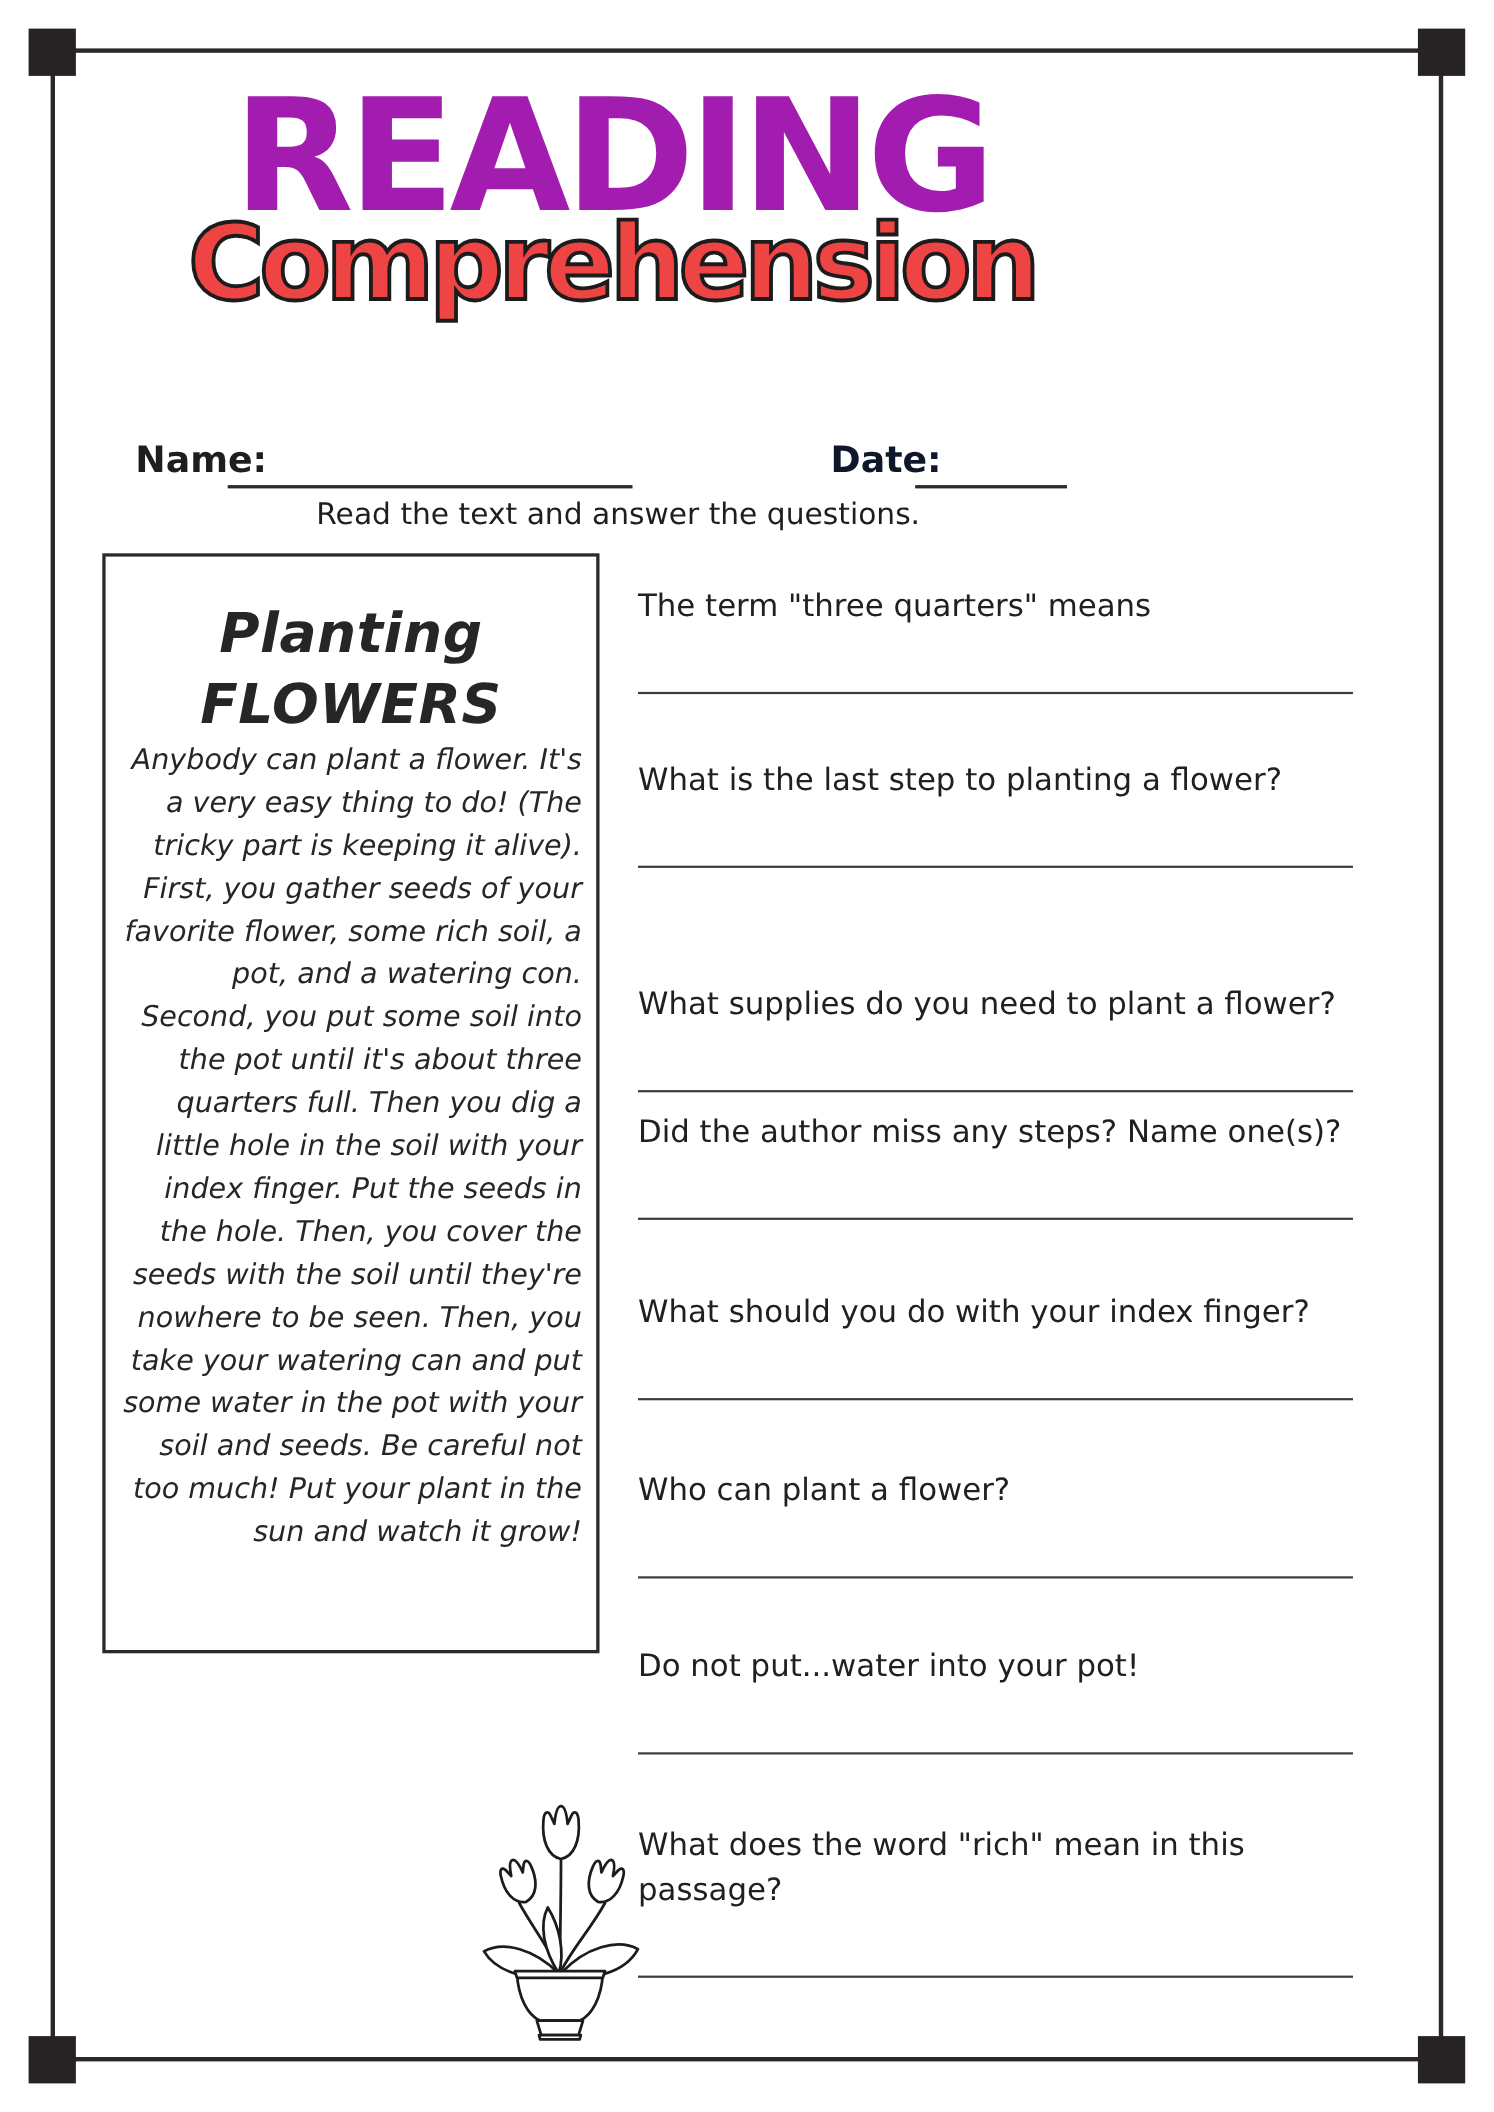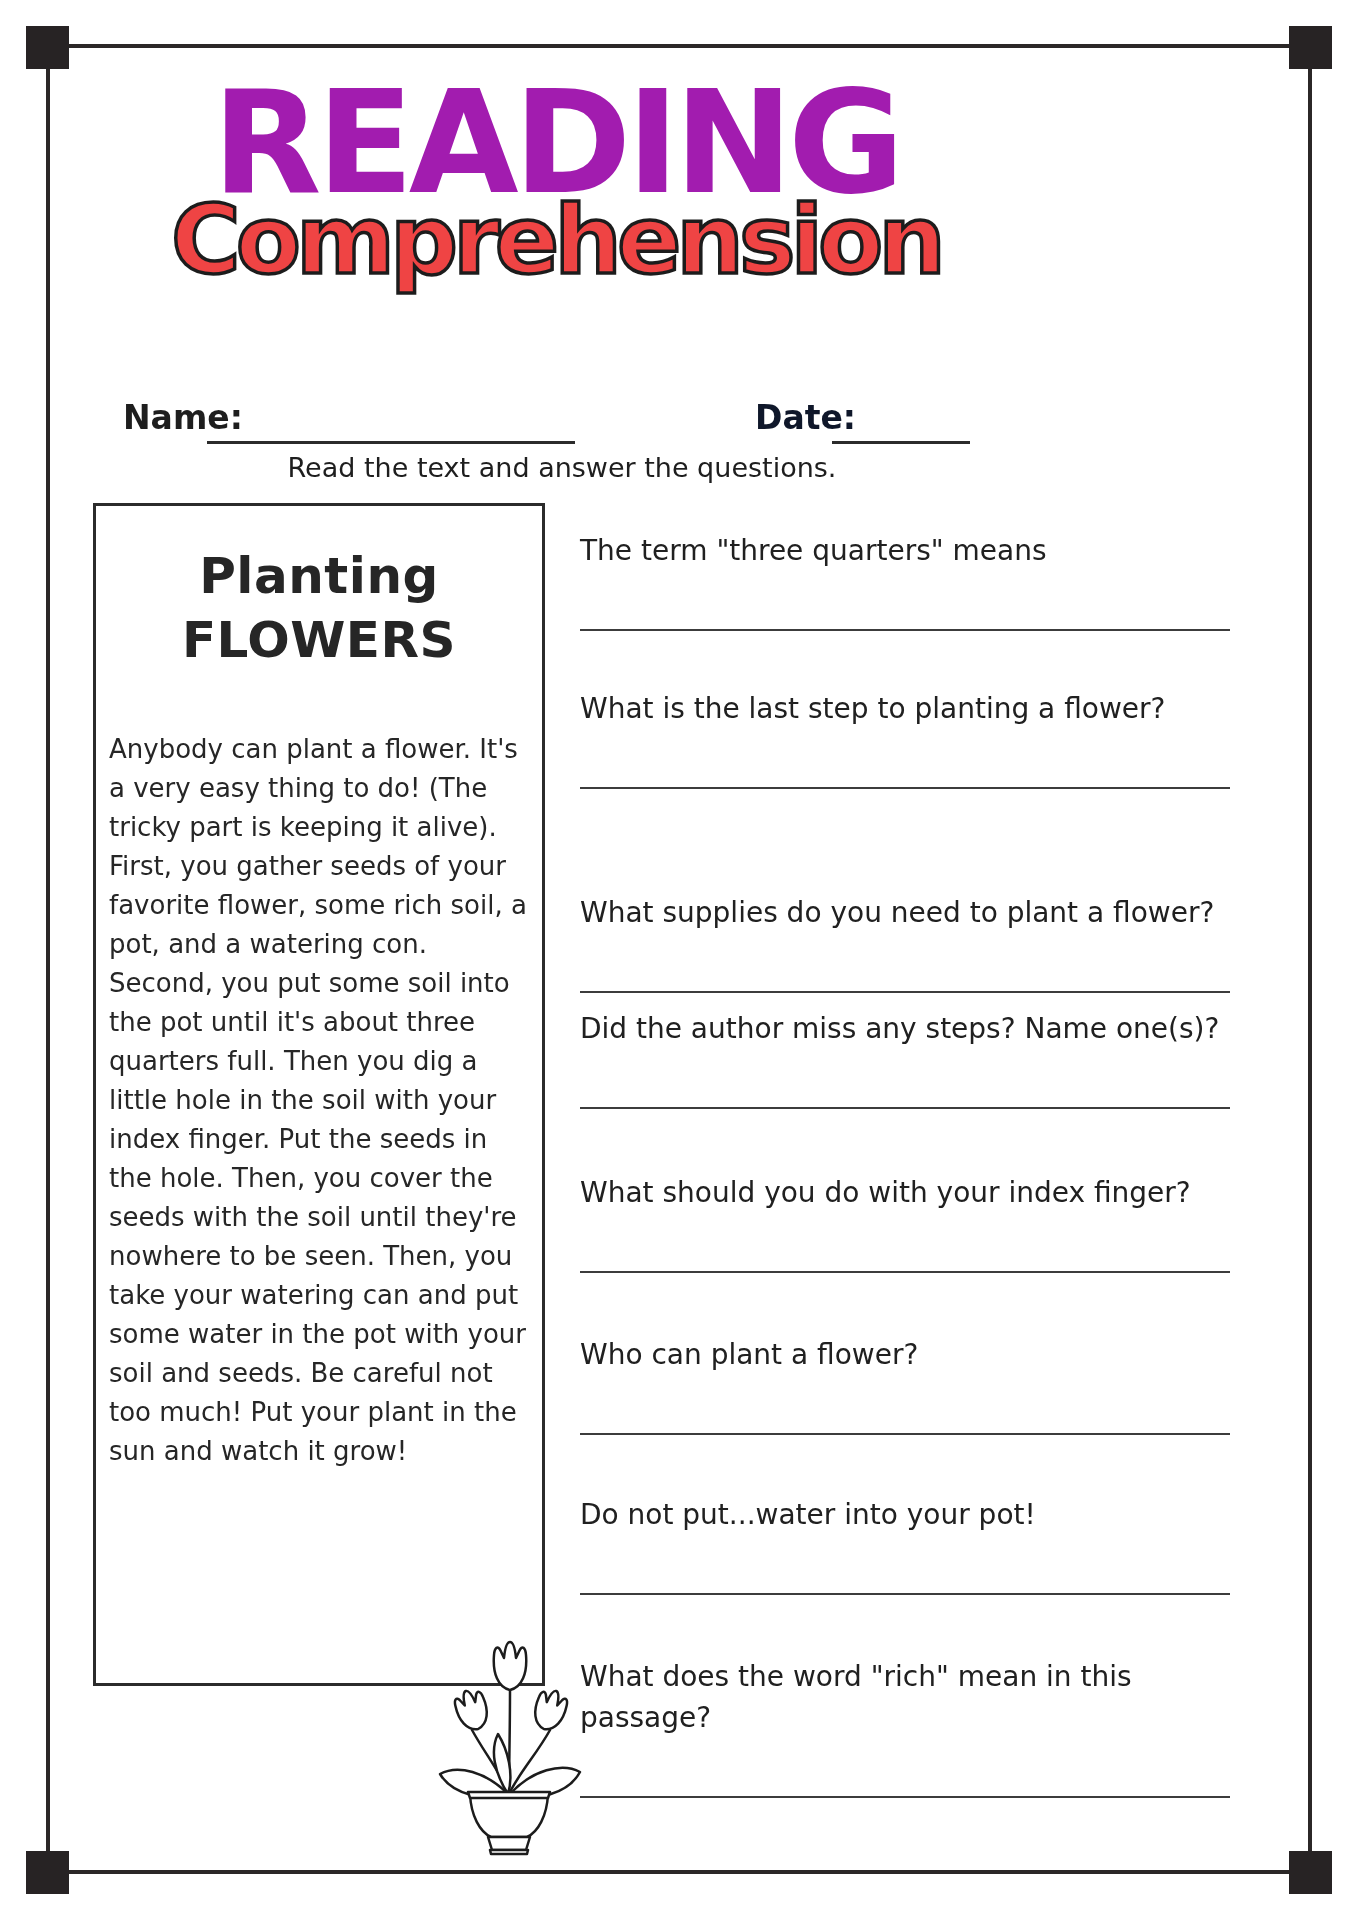--- a/index.html
+++ b/index.html
@@ -35,29 +35,29 @@
   .date-label { position:absolute; left:755px; top:398px; font-size:33px; font-weight:bold; color:#0f172a; }
   .date-line  { position:absolute; left:832px; top:441px; width:138px; border-bottom:3px solid #2b2b2b; }
 
   .instruction {
     position:absolute; left:47px; top:452px; width:1030px; text-align:center;
     font-size:27px; color:#1e1e1e;
   }
 
   
   .passage-box {
-    position:absolute; left:93px; top:503px; width:452px; height:1183px;
-    border:3px solid #2b2b2b; box-sizing:border-box;
+    position:absolute; left:93px; top:503px; width:452px; height:1000px;
+    border:3px solid #2b2b2b; box-sizing:border-box;font-style:italic;
   }
   .passage-title {
     margin-top:38px; text-align:center; font-size:50px; font-weight:bold;
     line-height:64px; color:#262626; letter-spacing:0.5px;
   }
   .passage-body {
-    margin-top:58px; padding:0 13px; text-align:left;
+    padding:0 13px; text-align:right;
     font-size:26px; line-height:39px; color:#262626;
   }
 
   
   .q { position:absolute; left:580px; width:665px; }
   .q-text { font-size:28px; line-height:41px; color:#202020; }
   .q-line { margin-top:58px; width:650px; border-bottom:2px solid #3c3c3c; }
   .q1 { top:530px; } .q2 { top:688px; } .q3 { top:892px; } .q4 { top:1008px; }
   .q5 { top:1172px; } .q6 { top:1334px; } .q7 { top:1494px; } .q8 { top:1656px; }
 

